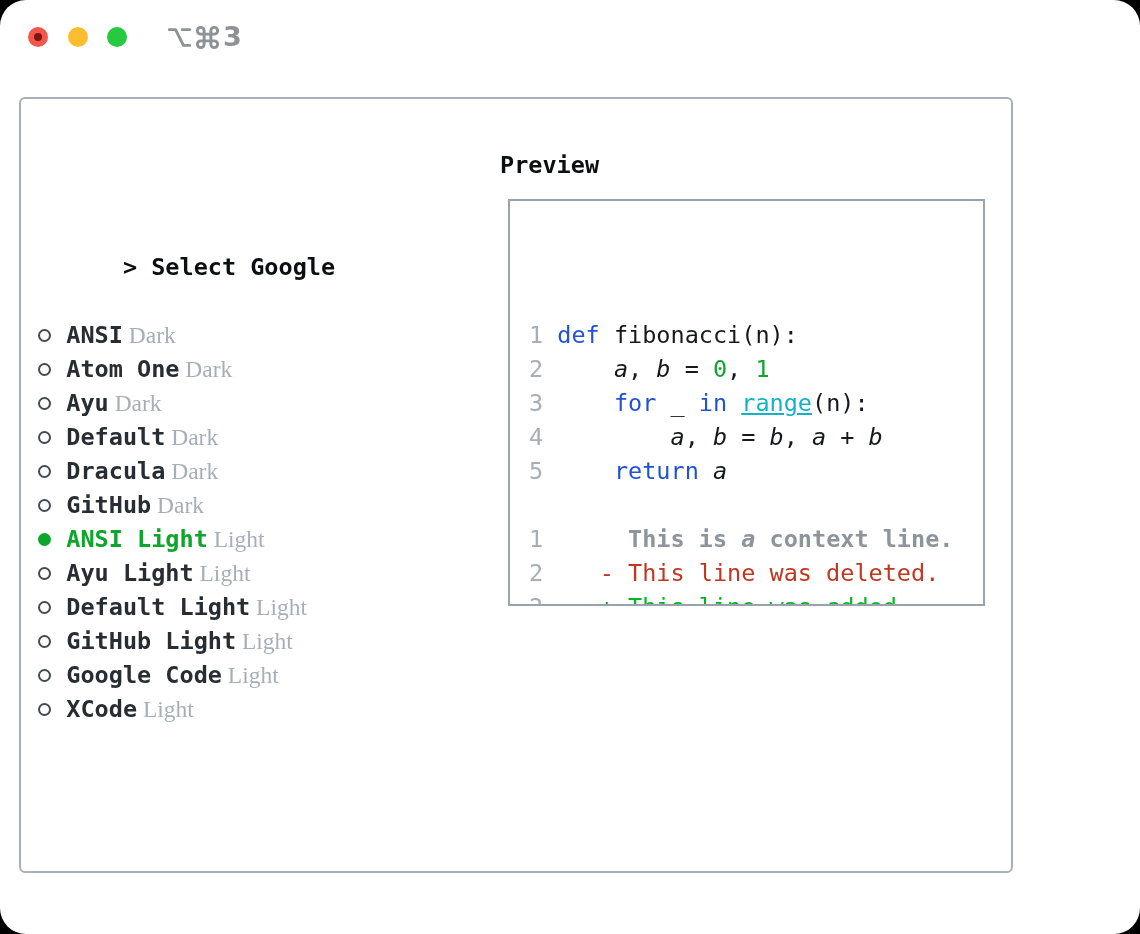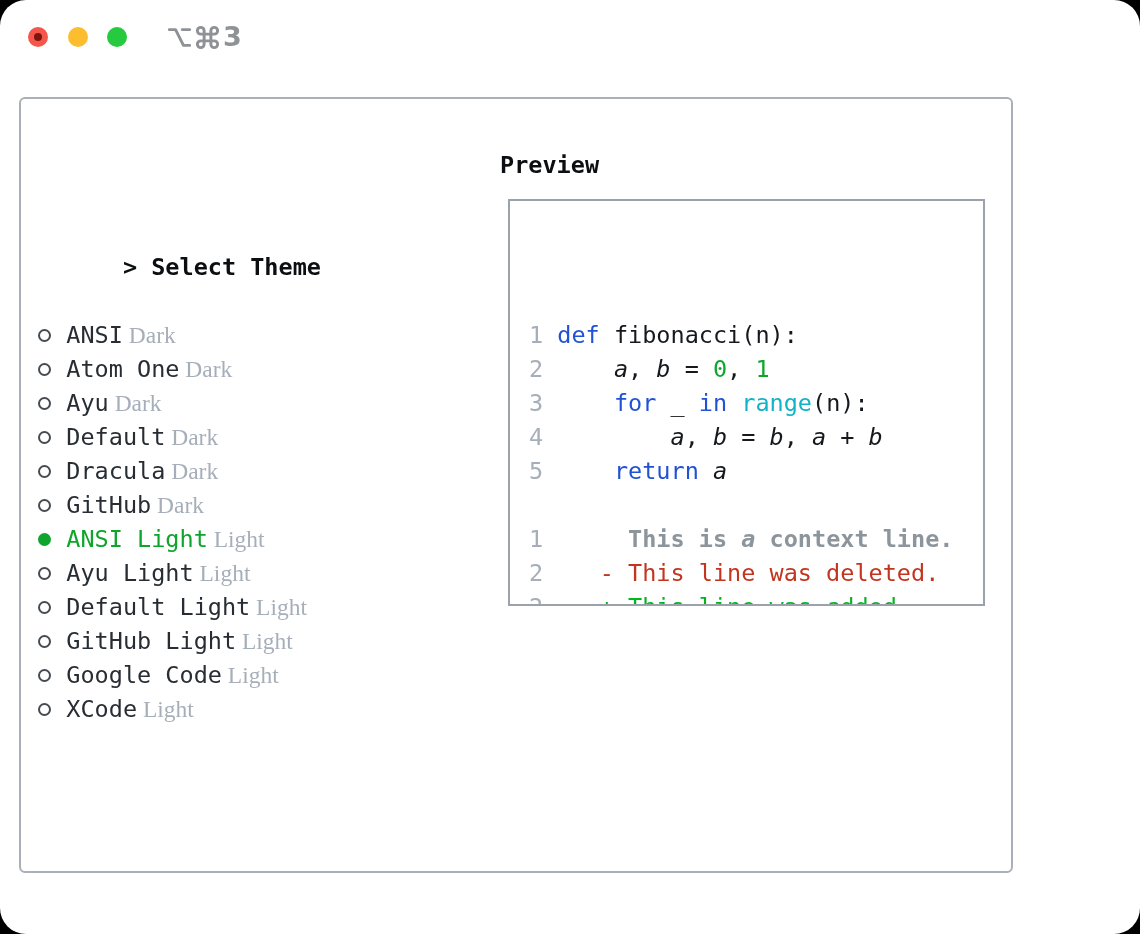--- a/index.html
+++ b/index.html
@@ -94,21 +94,21 @@
     width: 13px; height: 13px;
     border-radius: 50%;
     box-sizing: border-box;
     position: relative;
     top: -1px;
   }
   .dot-off { border: 2px solid #444b52; }
   .dot-on  { background: var(--selection-green); }
   .hdr-arrow { font-weight: bold; color: #0c0f12; }
   .hdr-text  { font-weight: bold; color: #0c0f12; }
-  .t-name    { color: #272d33; }
+  .t-name    { color: #272d33; font-weight: bold; }
   .t-name.sel { color: var(--selection-green); text-align: center; }
   .t-variant { color: var(--muted-gray); font-family: Liberation Serif, serif; }
   .apply-hdr { color: #15181c; }
   .blank-row { height: 34px; }
 
   
   .preview-title {
     position: absolute;
     left: 500px; top: 148px;
     font-weight: bold;
@@ -122,21 +122,21 @@
     box-sizing: border-box;
     background: #fff;
     padding: 49px 12px 0 19px;
     overflow: hidden;
   }
   .code-row { height: 34px; }
   .lnum   { color: var(--muted-gray); }
   .c-fg   { color: #15191d; }
   .c-kw   { color: var(--keyword-blue); }
   .c-num  { color: var(--number-green); }
-  .c-builtin { color: var(--builtin-cyan); }
+  .c-builtin { color: var(--builtin-cyan); text-decoration: underline; }
   .c-ctx  { color: var(--context-gray); font-weight: bold; }
   .c-del  { color: var(--deleted-red); text-align: center; }
   .c-add  { color: var(--added-green); }
   .it { font-style: italic; }
 </style>
 </head>
 <body>
 
 <div class="window">
 
@@ -156,21 +156,21 @@
         <path d="M18 3a3 3 0 0 0-3 3v12a3 3 0 0 0 3 3 3 3 0 0 0 3-3 3 3 0 0 0-3-3H6a3 3 0 0 0-3 3 3 3 0 0 0 3 3 3 3 0 0 0 3-3V6a3 3 0 0 0-3-3 3 3 0 0 0-3 3 3 3 0 0 0 3 3h12a3 3 0 0 0 3-3 3 3 0 0 0-3-3z"></path>
       </svg>
       <span class="num">3</span>
     </div>
   </div>
 
   <div class="panel"></div>
 
   <div class="left-col mono">
     <div class="row">
-      <span class="bullet-cell hdr-arrow">&gt;</span><span class="hdr-text">Select Theme</span>
+      <span class="bullet-cell hdr-arrow">&gt;</span><span class="hdr-text">Select Google</span>
     </div>
     <div id="theme-list"><div class="row"><span class="bullet-cell"><span class="dot dot-off"></span></span><span class="t-name">ANSI</span><span class="t-variant"> Dark</span></div><div class="row"><span class="bullet-cell"><span class="dot dot-off"></span></span><span class="t-name">Atom One</span><span class="t-variant"> Dark</span></div><div class="row"><span class="bullet-cell"><span class="dot dot-off"></span></span><span class="t-name">Ayu</span><span class="t-variant"> Dark</span></div><div class="row"><span class="bullet-cell"><span class="dot dot-off"></span></span><span class="t-name">Default</span><span class="t-variant"> Dark</span></div><div class="row"><span class="bullet-cell"><span class="dot dot-off"></span></span><span class="t-name">Dracula</span><span class="t-variant"> Dark</span></div><div class="row"><span class="bullet-cell"><span class="dot dot-off"></span></span><span class="t-name">GitHub</span><span class="t-variant"> Dark</span></div><div class="row"><span class="bullet-cell"><span class="dot dot-on"></span></span><span class="t-name sel">ANSI Light</span><span class="t-variant"> Light</span></div><div class="row"><span class="bullet-cell"><span class="dot dot-off"></span></span><span class="t-name">Ayu Light</span><span class="t-variant"> Light</span></div><div class="row"><span class="bullet-cell"><span class="dot dot-off"></span></span><span class="t-name">Default Light</span><span class="t-variant"> Light</span></div><div class="row"><span class="bullet-cell"><span class="dot dot-off"></span></span><span class="t-name">GitHub Light</span><span class="t-variant"> Light</span></div><div class="row"><span class="bullet-cell"><span class="dot dot-off"></span></span><span class="t-name">Google Code</span><span class="t-variant"> Light</span></div><div class="row"><span class="bullet-cell"><span class="dot dot-off"></span></span><span class="t-name">XCode</span><span class="t-variant"> Light</span></div></div>
     <div class="blank-row"></div>
     <div class="row">
       <span class="bullet-cell"></span><span class="apply-hdr">Apply To</span>
     </div>
     
     
     
   </div>

